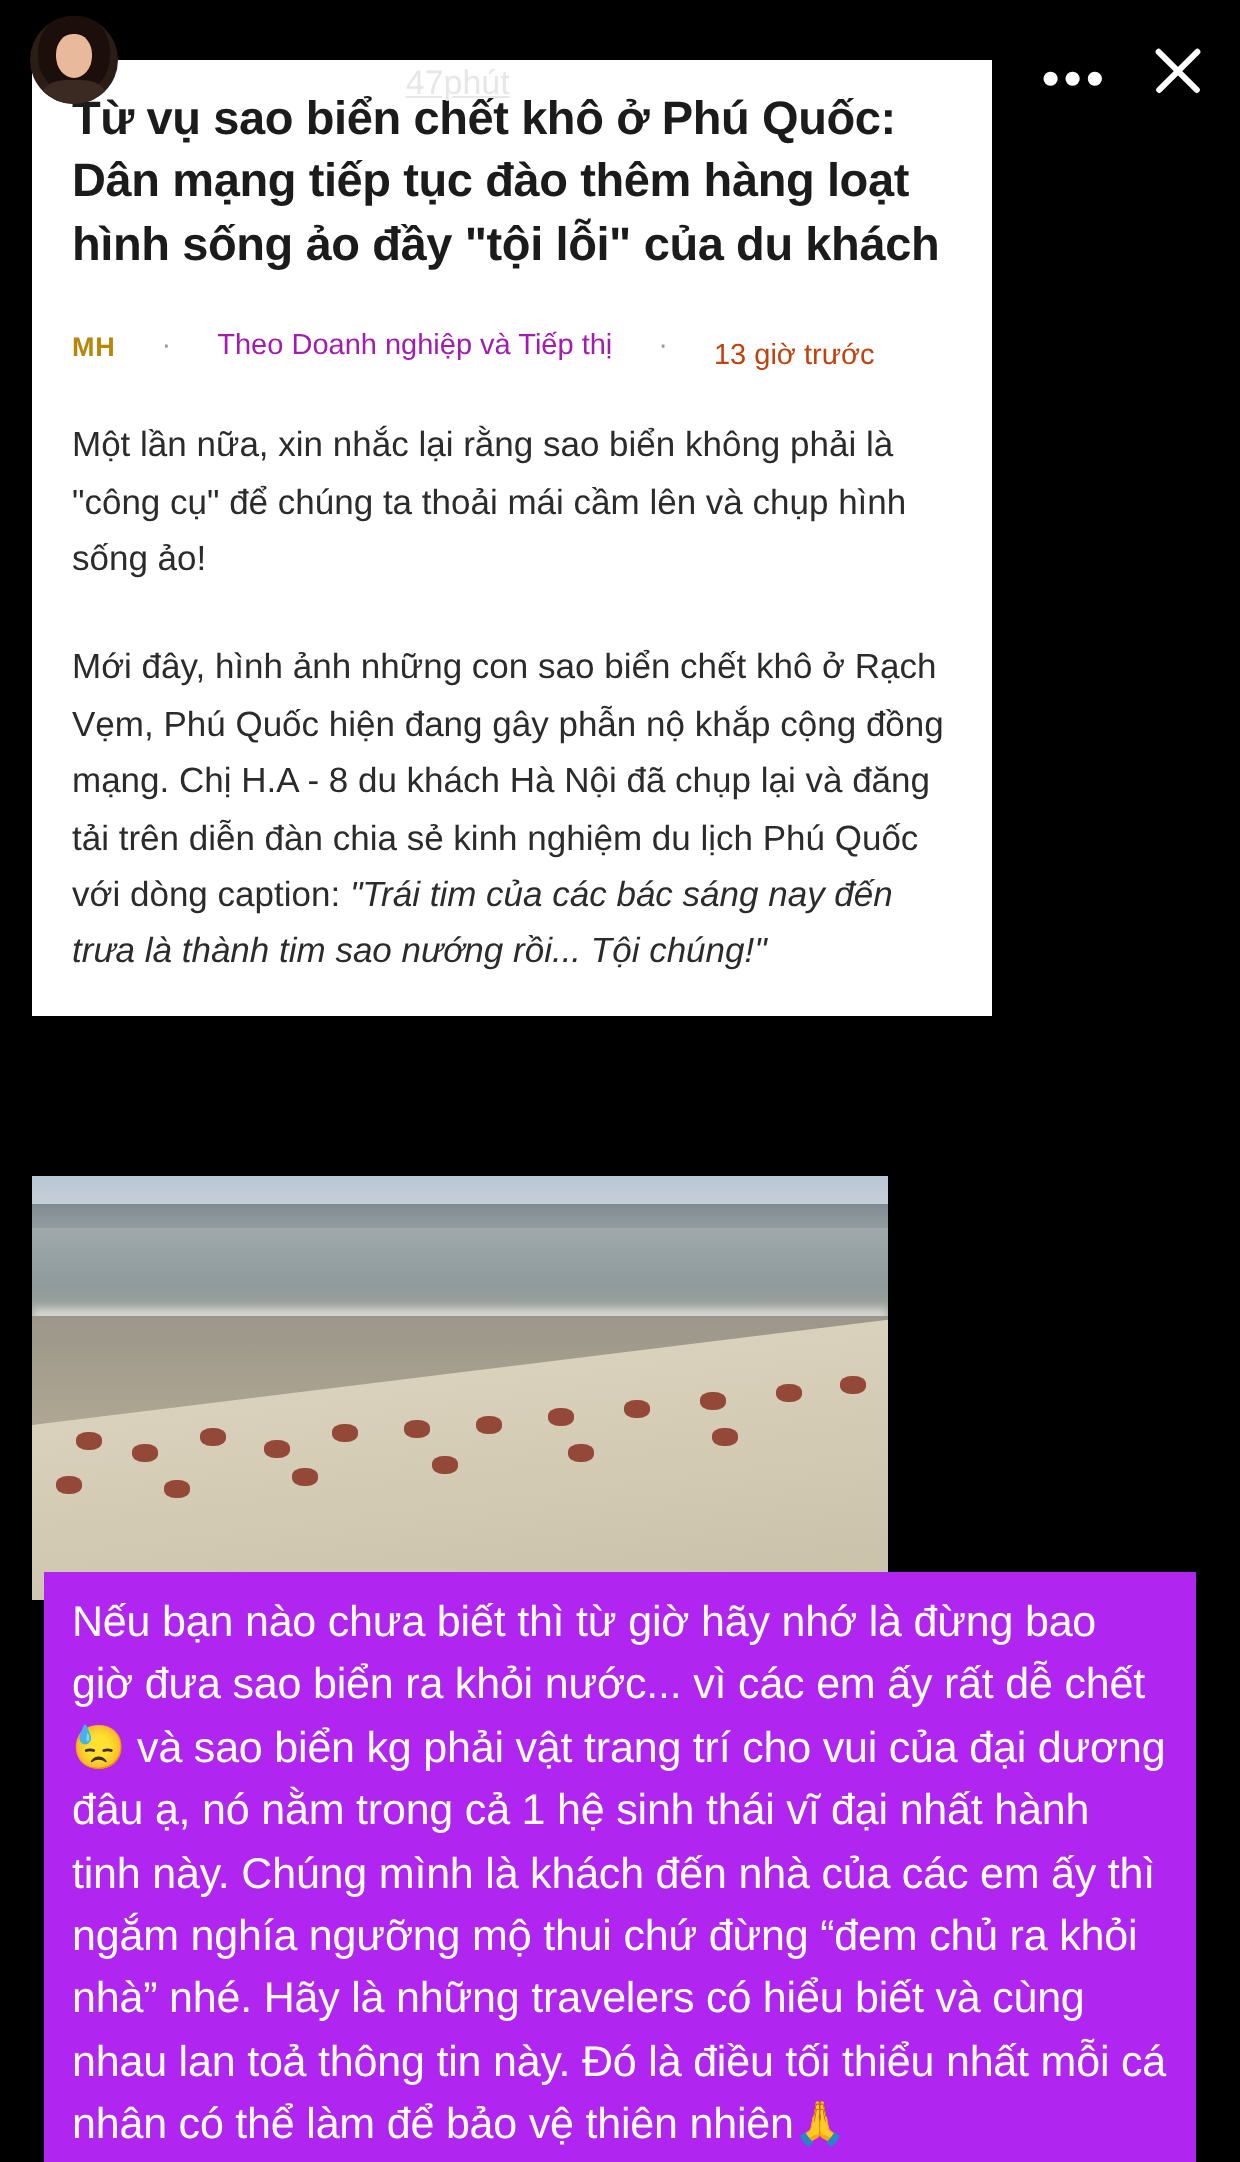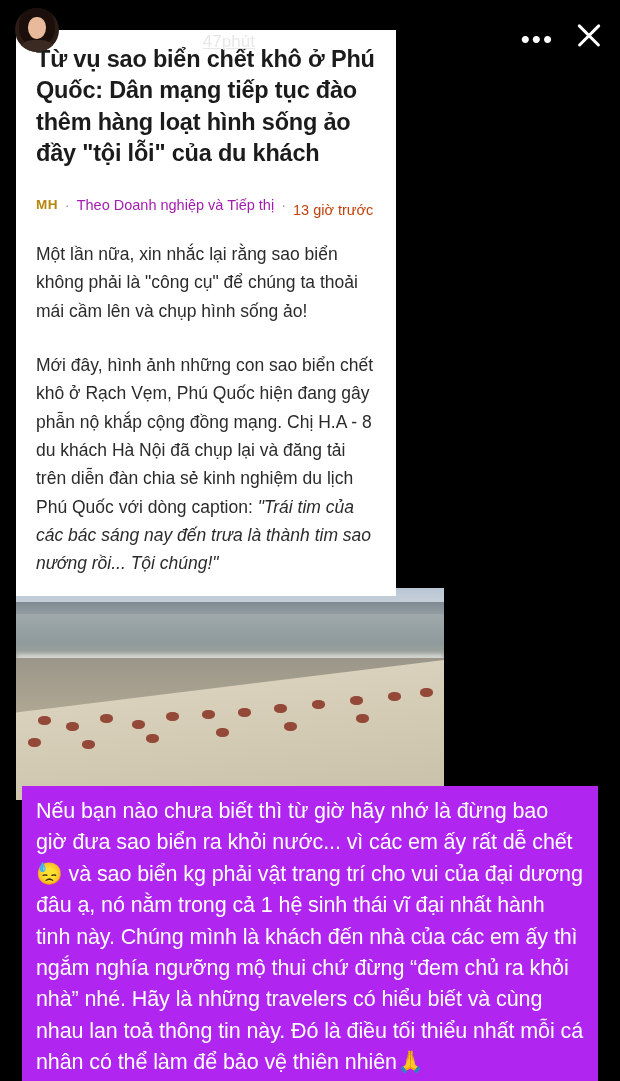--- a/index.html
+++ b/index.html
@@ -104,21 +104,21 @@
     border-radius: 2px;
   }
   .close-btn::before { transform: rotate(45deg); }
   .close-btn::after  { transform: rotate(-45deg); }
 
   
   .card {
     position: absolute;
     left: 16px;
     top: 30px;
-    width: 380px;
+    width: 480px;
     background: #ffffff;
     z-index: 10;
     overflow: hidden;
   }
   .card-inner {
     padding: 14px 20px 18px 20px;
   }
   .headline {
     color: #1b1b1b;
     font-size: 23.5px;
@@ -127,20 +127,21 @@
     margin: 0 0 2px 0;
     letter-spacing: -0.2px;
   }
   .byline {
     display: flex;
     align-items: center;
     margin-top: 22px;
     margin-bottom: 6px;
     font-size: 14.5px;
     color: #6f6f6f;
+    gap: 16px;
   }
   .byline .src-badge {
     color: #b8860b;
     font-weight: bold;
     font-size: 13.5px;
     letter-spacing: .4px;
   }
   .byline .sep {
     margin: 0 7px;
     color: #9a9a9a;

